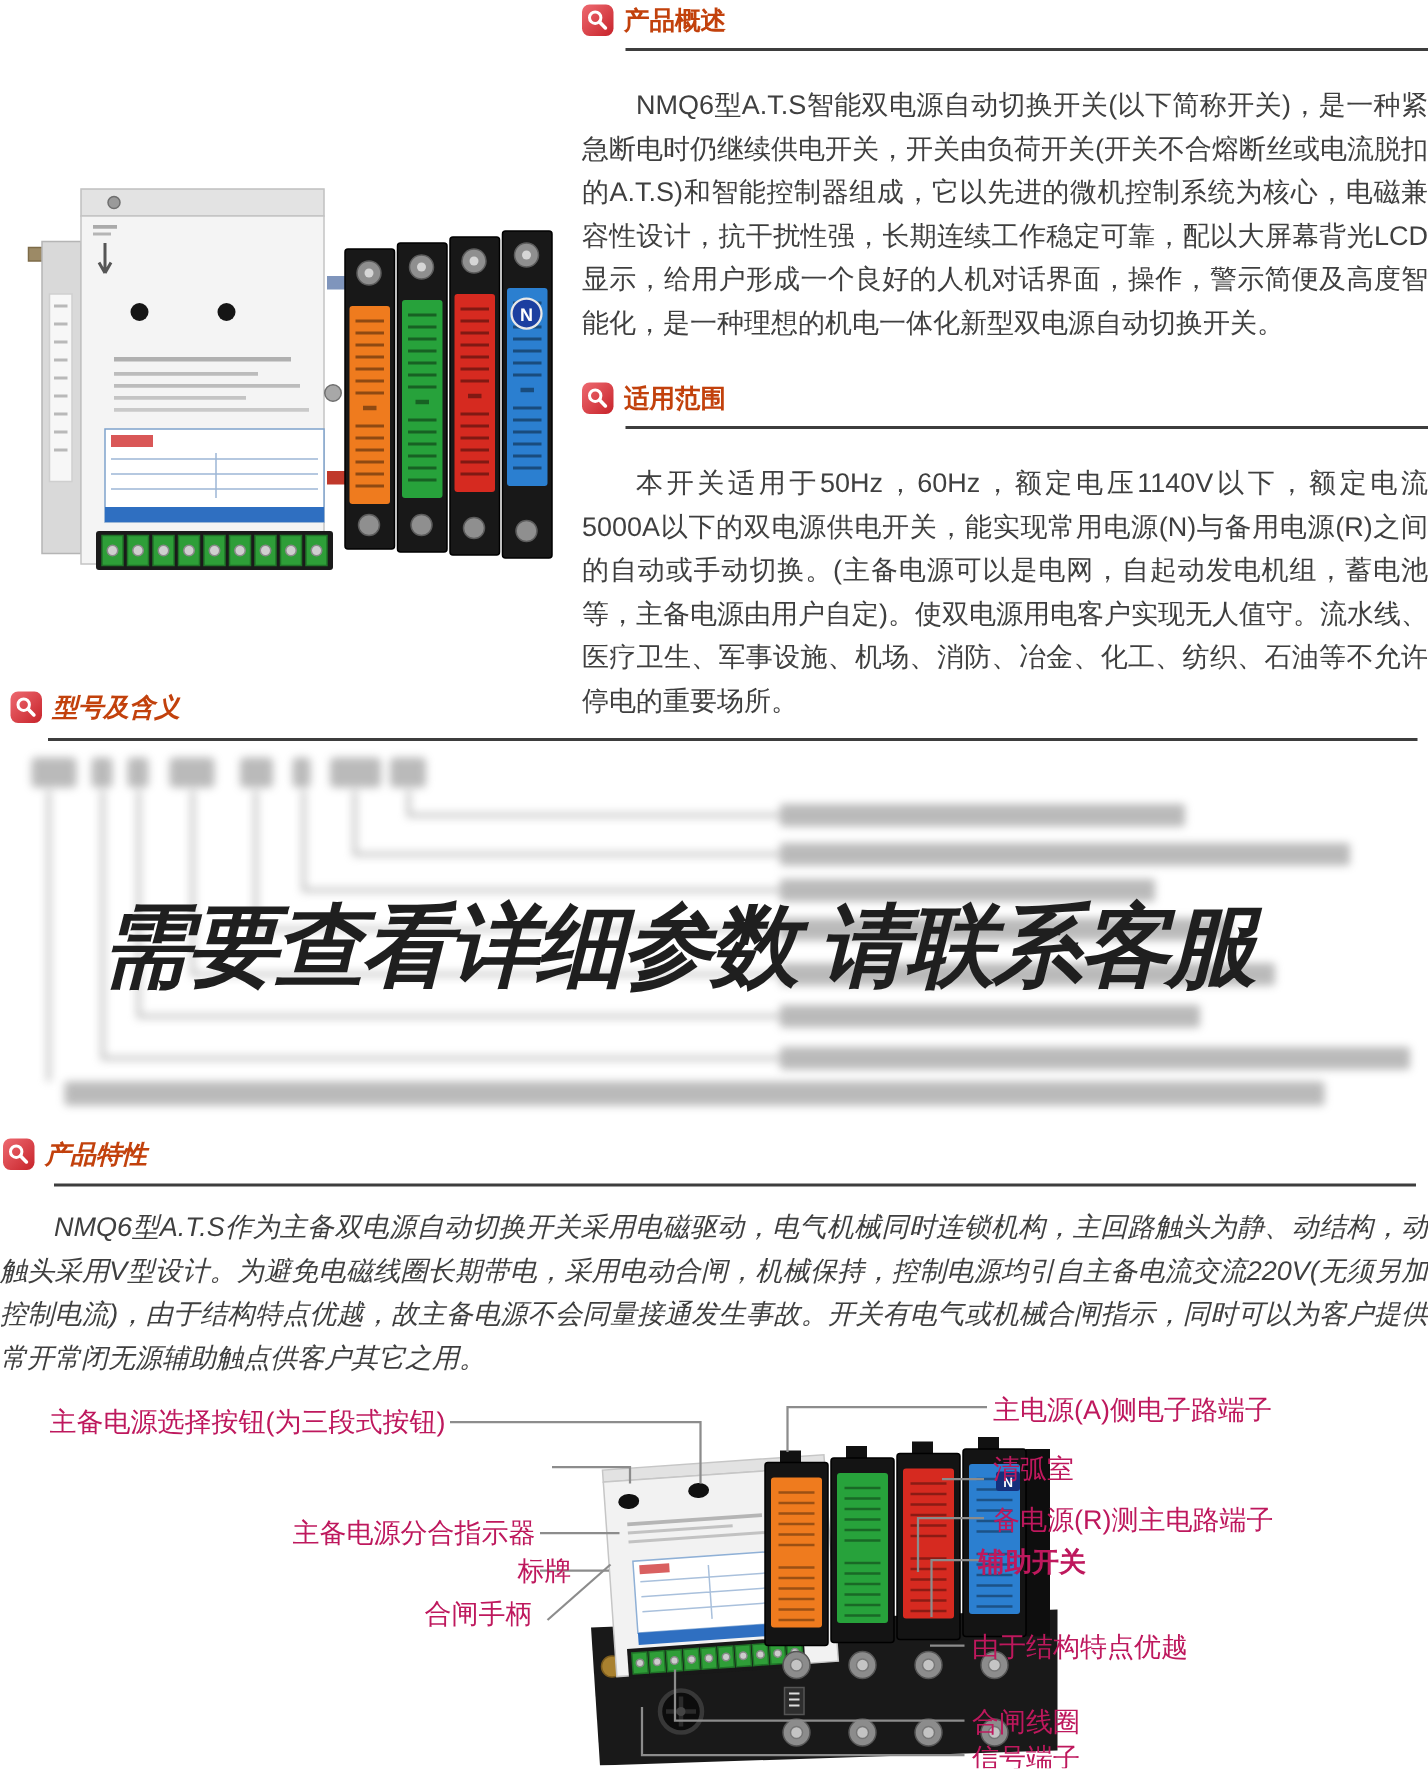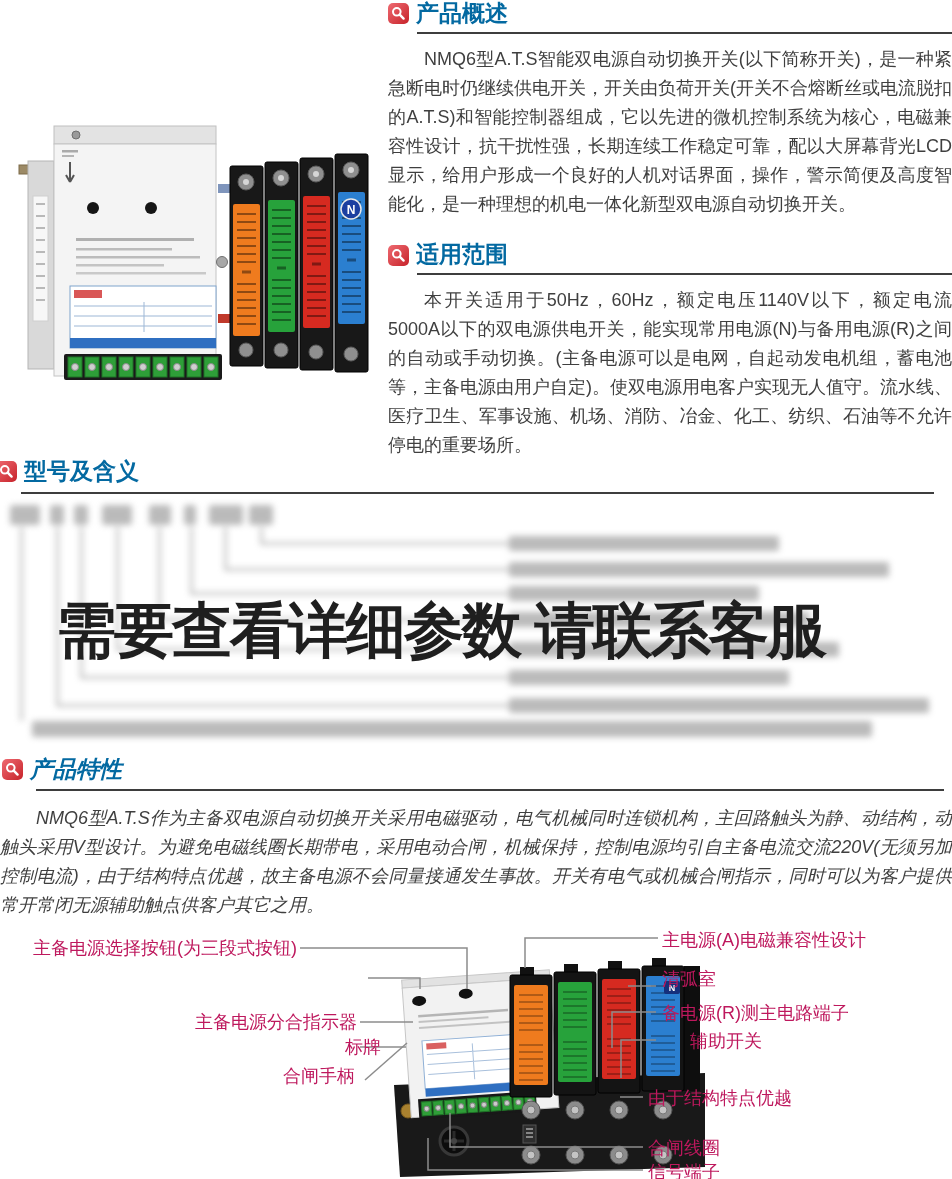--- a/index.html
+++ b/index.html
@@ -4,37 +4,37 @@
 <style>
   html,body{margin:0;padding:0;background:#fff;}
   .page{position:relative;width:952px;height:1179px;background:#fff;overflow:hidden;
         font-family:"Liberation Sans","DejaVu Sans",sans-serif;color:#3f3f3f;}
 
   
   .sec-head{display:flex;align-items:center;gap:7px;}
   .sq{width:21px;height:21px;border-radius:5px;flex:0 0 21px;
       background:linear-gradient(135deg,#ee6a71,#c7232a);
       display:flex;align-items:center;justify-content:center;}
-  .sec-title{font-size:23px;font-weight:700;color:#0369a1;line-height:23px;}
+  .sec-title{font-size:17px;font-weight:700;color:#c2410c;line-height:23px;}
   .rule{border:none;border-top:2px solid #3d3d3d;margin:0;}
 
   p.body{font-size:18px;line-height:29px;text-align:justify;text-indent:2em;margin:0;}
 
   
   .col{position:absolute;left:388px;top:2px;width:564px;}
   .col .rule{margin:7px 0 0 29px;}
-  .col p.body{margin-top:11px;}
-  .col .sec-head.second{margin-top:24px;align-items:flex-end;}
+  .col p.body{margin-top:22px;}
+  .col .sec-head.second{margin-top:24px;}
   .col p.std{margin-top:0;}
 
   
   .photo-top{position:absolute;left:18px;top:66px;}
 
   
-  .model{position:absolute;left:4px;top:455px;width:932px;height:303px;}
+  .model{position:absolute;left:15px;top:455px;width:932px;height:303px;font-style:italic;}
   .model .sq{position:absolute;left:-8px;top:6px;}
   .model .sec-title{position:absolute;left:20px;top:5px;}
   .model .rule{position:absolute;left:17px;top:37px;width:913px;}
   .blurwrap{position:absolute;left:0;top:0;width:952px;height:303px;filter:blur(3px);opacity:.5;}
   .blob{position:absolute;top:50px;height:20px;background:#777;border-radius:3px;}
   .vln{position:absolute;width:3px;background:#8a8a8a;top:72px;}
   .eln{position:absolute;height:3px;background:#8a8a8a;}
   .bar{position:absolute;left:505px;height:15px;background:#777;border-radius:2px;}
   .foot{position:absolute;left:28px;top:266px;width:840px;height:16px;background:#777;border-radius:2px;}
   .watermark{position:absolute;left:52px;top:136px;font-size:60px;font-weight:700;
@@ -47,21 +47,21 @@
   .feat p.body{margin-top:13px;}
 
   
   .diagram{position:absolute;left:0;top:925px;width:952px;height:254px;}
   .lines{position:absolute;left:0;top:0;}
   .photo-bottom{position:absolute;left:392px;top:20px;}
   .lab{position:absolute;font-size:18px;color:#be185d;white-space:nowrap;}
   .ll1{right:655px;top:11px;} .ll2{right:586px;top:41px;} .ll3{right:595px;top:85px;}
   .ll4{right:571px;top:110px;margin-left:41px;} .ll5{right:597px;top:139px;}
   .rl1{left:662px;top:3px;}  .rl2{left:662px;top:42px;} .rl3{left:662px;top:76px;}
-  .rl4{left:690px;top:104px;}.rl5{left:648px;top:161px;}.rl6{left:648px;top:211px;}
+  .rl4{left:652px;top:104px;font-weight:bold;}.rl5{left:648px;top:161px;}.rl6{left:648px;top:211px;}
   .rl7{left:648px;top:235px;}
 </style>
 </head>
 <body>
 
 <div class="page">
 
   <svg class="photo-top" width="358" height="326" viewBox="0 0 358 326" xmlns="http://www.w3.org/2000/svg">
     <defs>
       <g id="vt" stroke="#000" stroke-opacity="0.4" stroke-width="2">
@@ -374,21 +374,21 @@
         <polyline points="643,172 620,172"></polyline>
         <polyline points="643,222 450,222 450,188"></polyline>
         <polyline points="643,245 428,245 428,213"></polyline>
       </g>
     </svg>
 
     <div class="lab ll1">主备电源选择按钮(为三段式按钮)</div>
     <div class="lab ll3">主备电源分合指示器</div>
     <div class="lab ll4">标牌</div>
     <div class="lab ll5">合闸手柄</div>
-    <div class="lab rl1">主电源(A)电磁兼容性设计</div>
+    <div class="lab rl1">主电源(A)侧电子路端子</div>
     <div class="lab rl2">清弧室</div>
     <div class="lab rl3">备电源(R)测主电路端子</div>
     <div class="lab rl4">辅助开关</div>
     <div class="lab rl5">由于结构特点优越</div>
     <div class="lab rl6">合闸线圈</div>
     <div class="lab rl7">信号端子</div>
   </div>
 
 </div>
 

